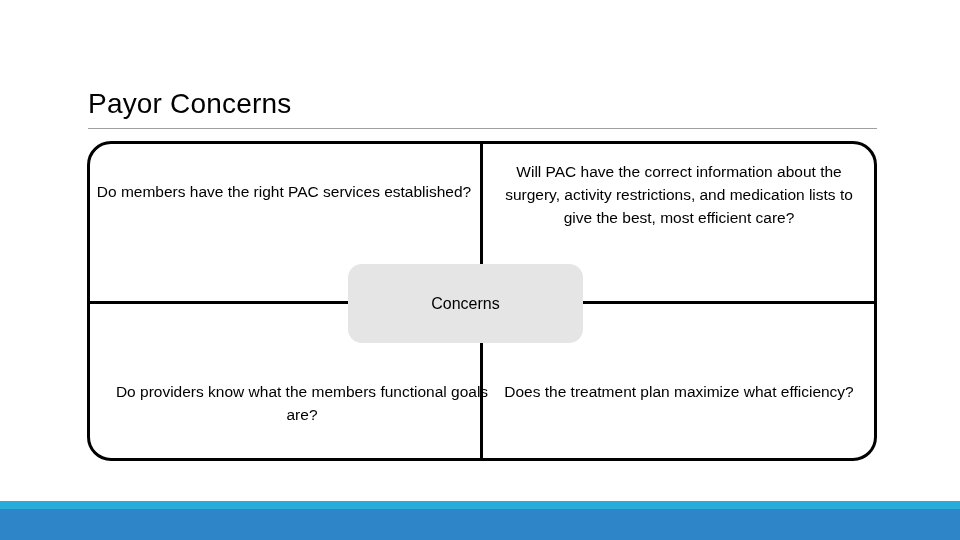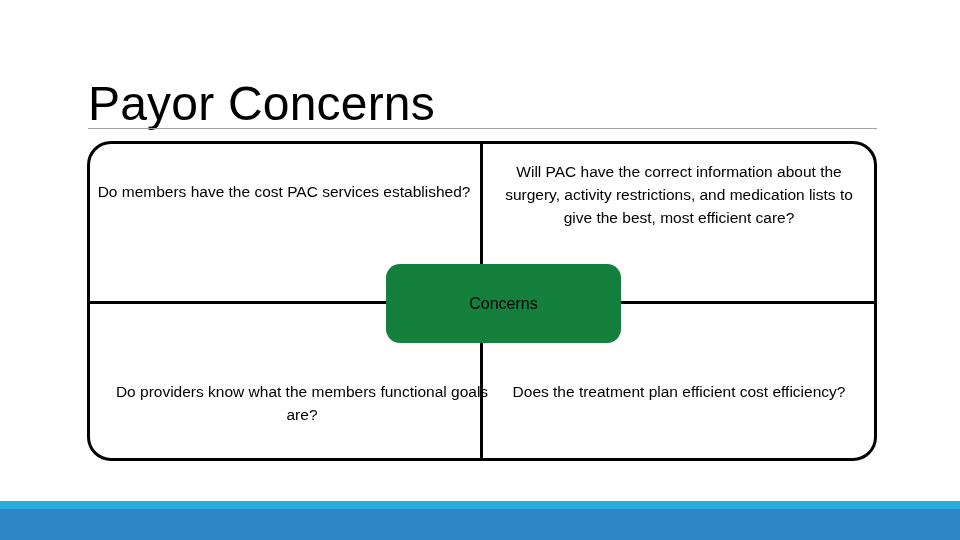--- a/index.html
+++ b/index.html
@@ -19,21 +19,21 @@
     height: 540px;
     background: #ffffff;
   }
 
   
   .slide-title {
     position: absolute;
     left: 88px;
     top: 82px;
     width: 790px;
-    font-size: 48px;
+    font-size: 28px;
     line-height: 44px;
     font-weight: 400;
     color: #000000;
     letter-spacing: 0.2px;
     white-space: nowrap;
   }
   .title-rule {
     position: absolute;
     left: 88px;
     top: 128px;
@@ -110,25 +110,25 @@
   .quad-br {
     left: 490px;
     top: 380px;
     width: 378px;
     height: 70px;
   }
 
   
   .hub {
     position: absolute;
-    left: 386px;
+    left: 348px;
     top: 264px;
     width: 235px;
     height: 79px;
-    background: #15803d;
+    background: #e5e5e5;
     border-radius: 14px;
     display: flex;
     align-items: center;
     justify-content: center;
     font-size: 16px;
     color: #000000;
   }
 
   
   .bar-light {
@@ -155,33 +155,33 @@
 
   <div class="slide-title">Payor Concerns</div>
 
   <div class="title-rule"></div>
 
   <div class="matrix"></div>
   <div class="divider-v"></div>
   <div class="divider-h"></div>
 
   <div class="quad quad-tl">
-    <p>Do members have the cost PAC services established?</p>
+    <p>Do members have the right PAC services established?</p>
   </div>
 
   <div class="quad quad-tr">
     <p>Will PAC have the correct information about the surgery, activity restrictions, and medication lists to give the best, most efficient care?</p>
   </div>
 
   <div class="quad quad-bl">
     <p>Do providers know what the members functional goals are?</p>
   </div>
 
   <div class="quad quad-br">
-    <p>Does the treatment plan efficient cost efficiency?</p>
+    <p>Does the treatment plan maximize what efficiency?</p>
   </div>
 
   <div class="hub">
     <span>Concerns</span>
   </div>
 
   <div class="bar-light"></div>
   <div class="bar-dark"></div>
 
 </div>

